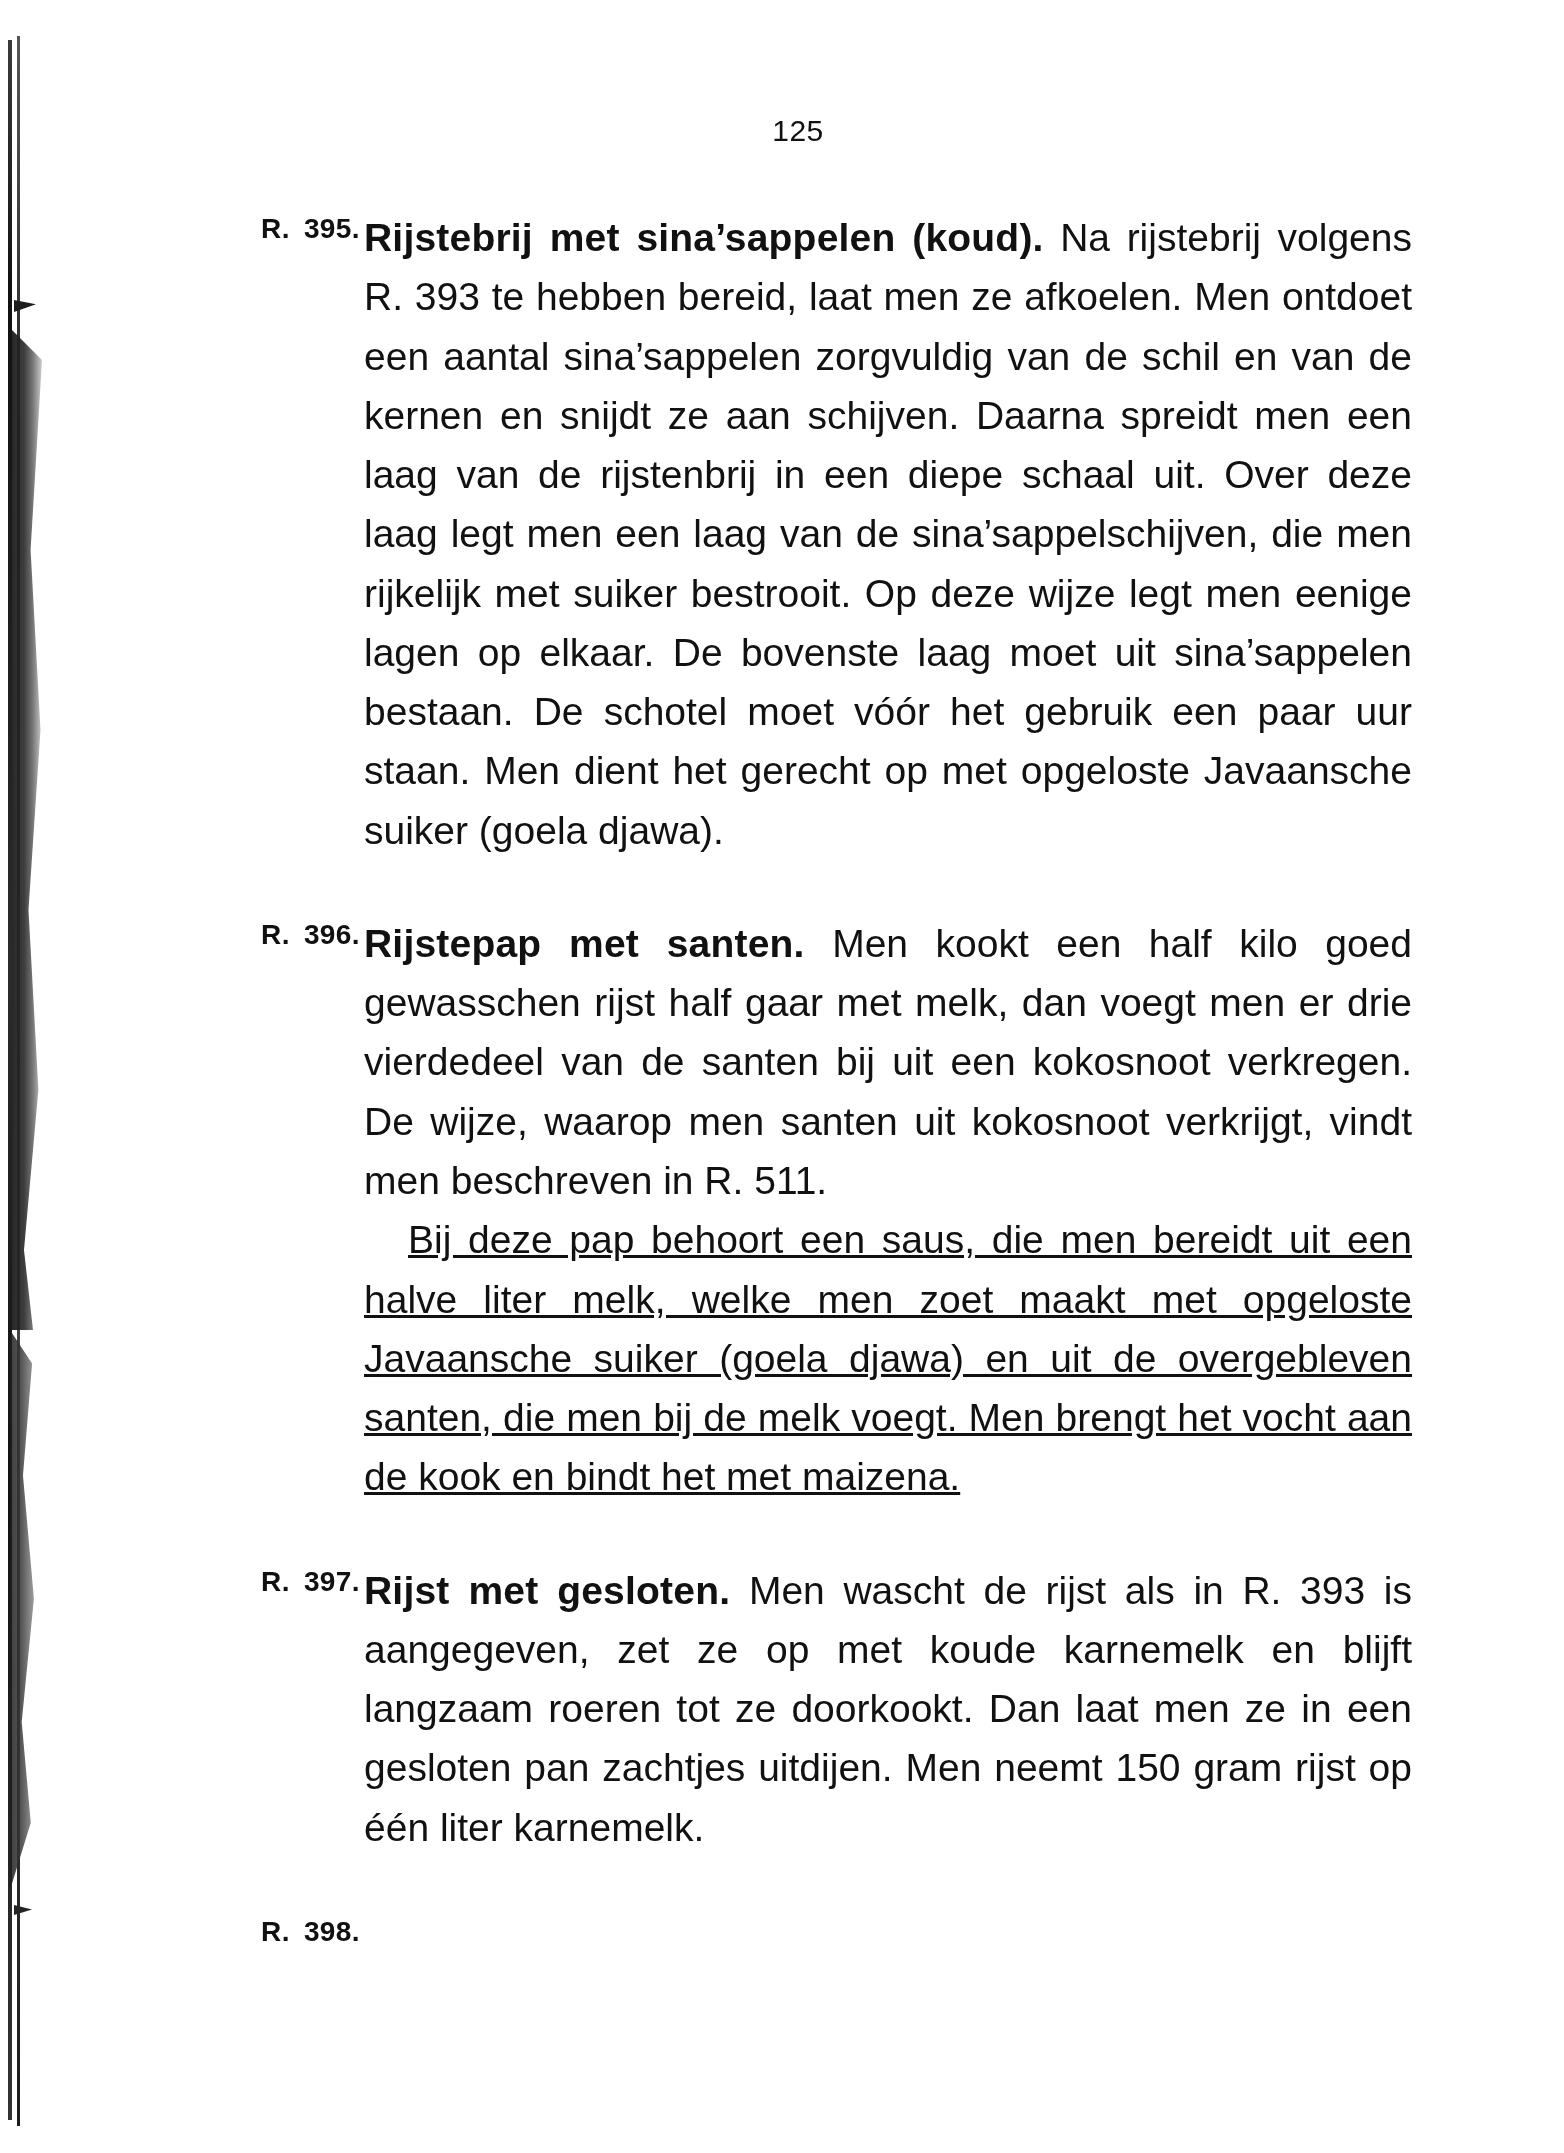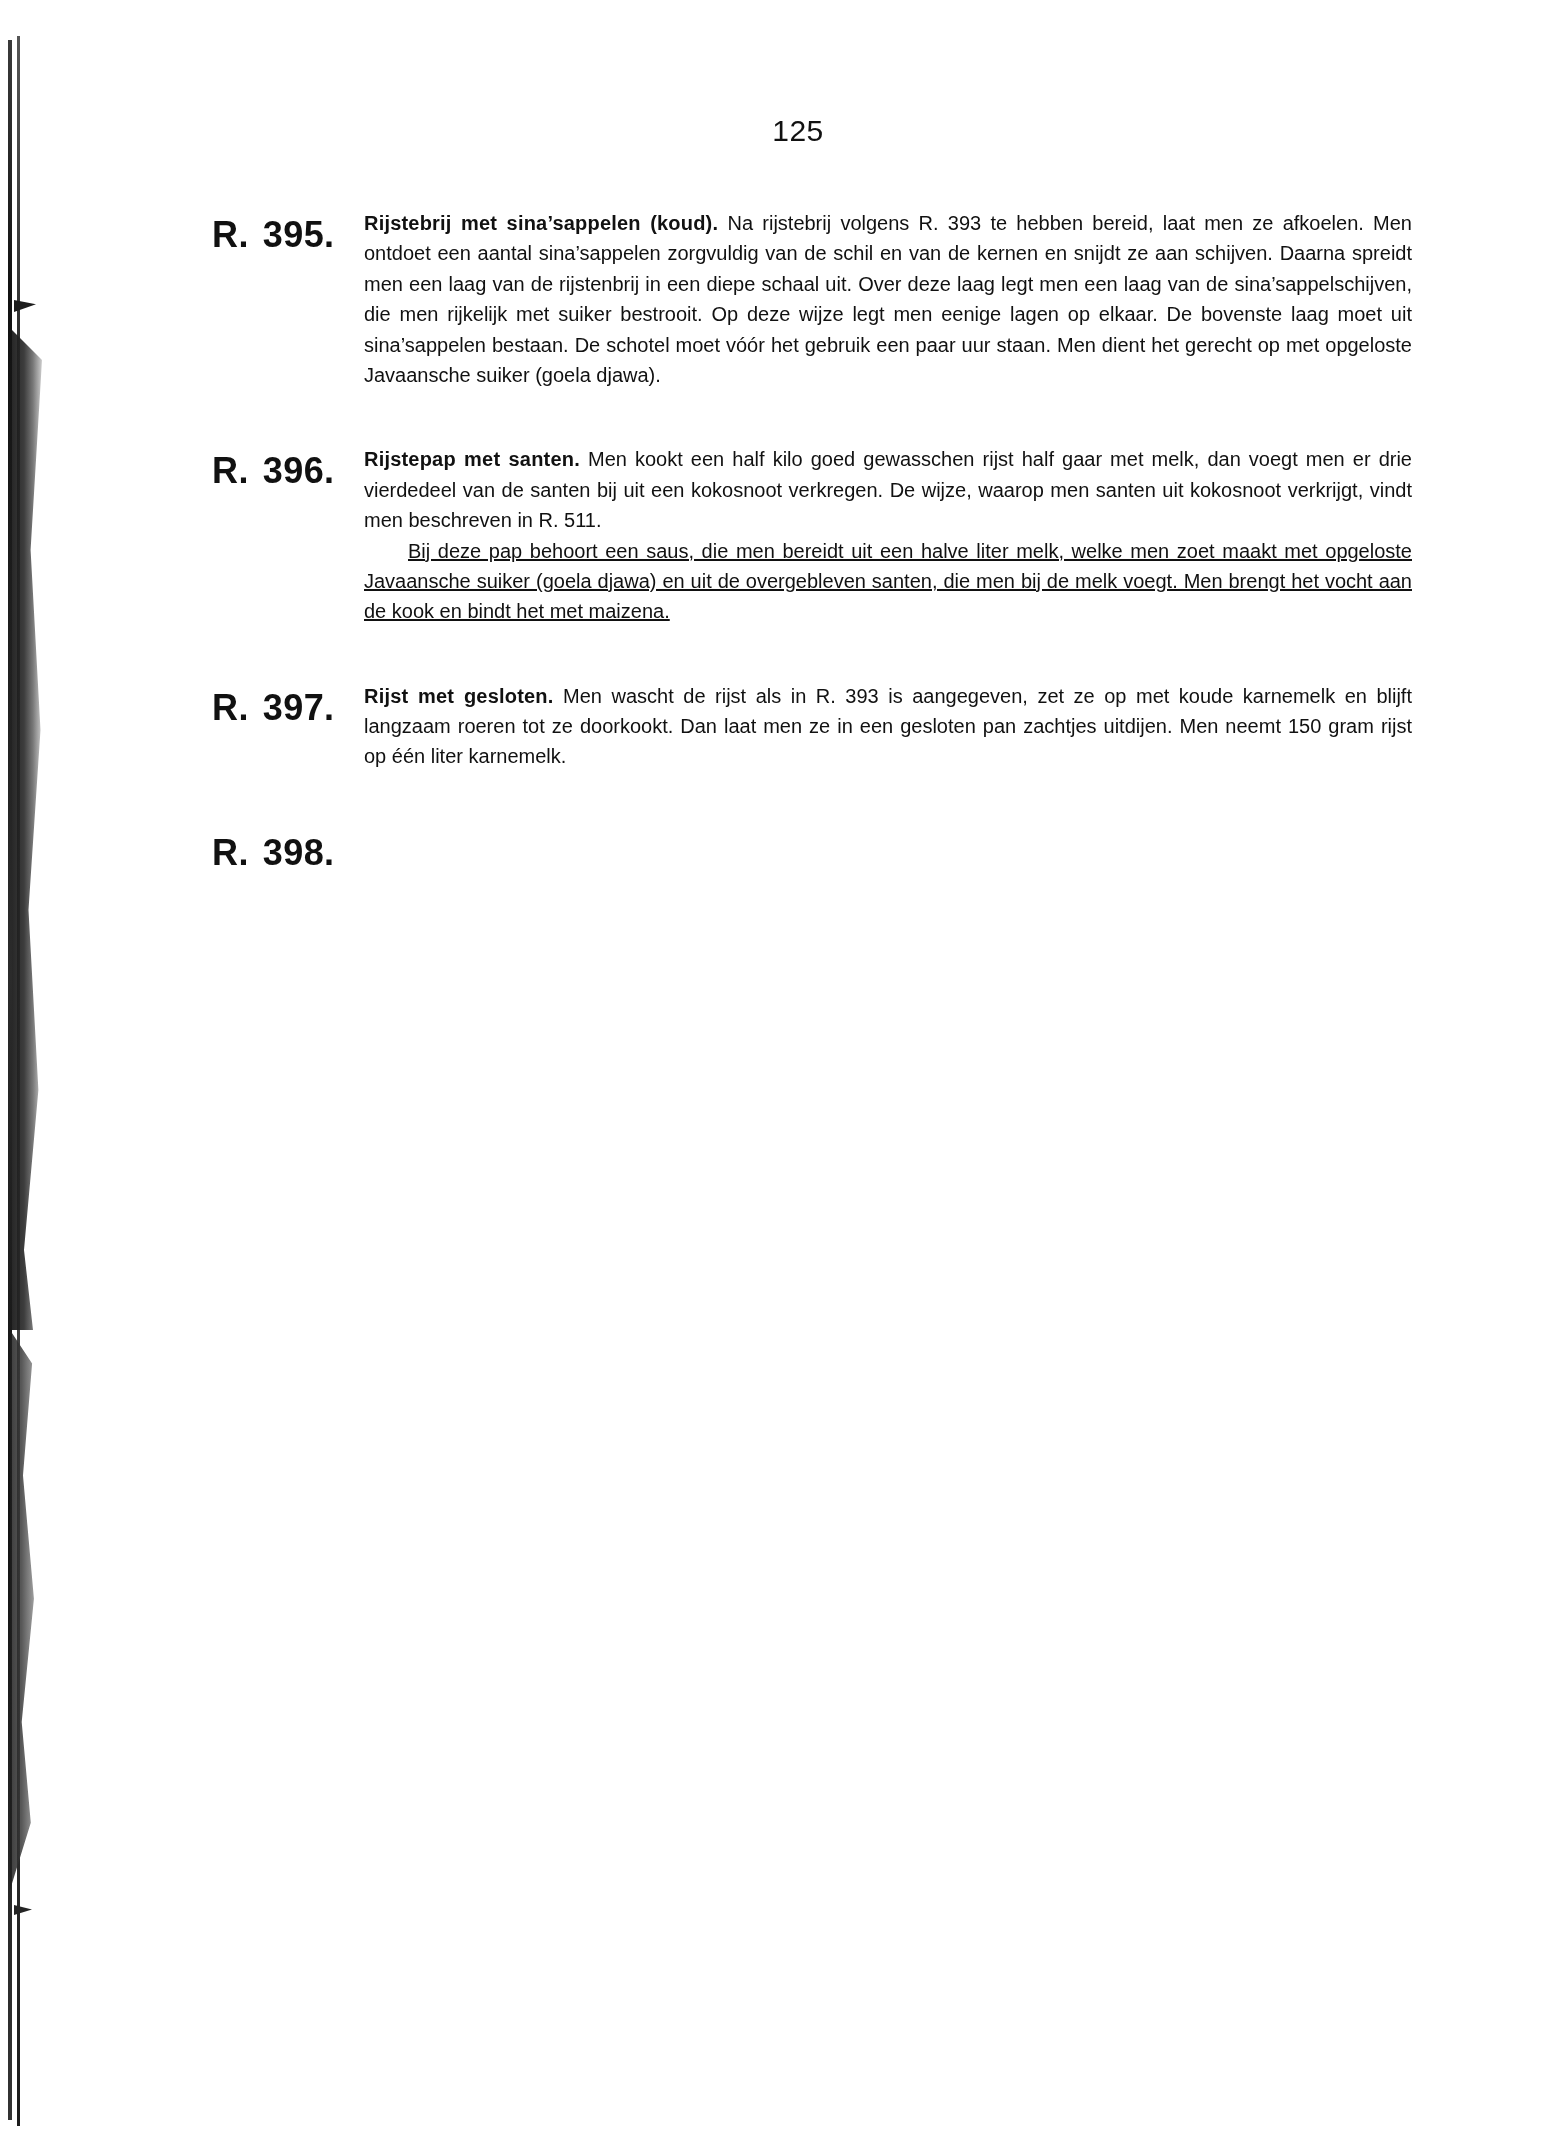--- a/index.html
+++ b/index.html
@@ -74,36 +74,37 @@
     top: 208px;
     width: 1200px;
   }
   .entry {
     margin-bottom: 54px;
     position: relative;
   }
   .entry:last-child { margin-bottom: 4px; }
 
   .entry-body {
-    font-size: 20px;
+    font-size: 39px;
     line-height: 1.52;
     text-align: justify;
     text-justify: inter-word;
     text-indent: 0;
     padding-left: 152px;
   }
   .marker {
     position: absolute;
     left: 0;
     top: 0;
     width: 148px;
     font-weight: bold;
-    font-size: 36px;
+    font-size: 28px;
     line-height: 1.52;
     letter-spacing: .4px;
+    text-align: right;
   }
   .marker .m-r { margin-right: 14px; }
   .lead {
     font-weight: bold;
     letter-spacing: .2px;
   }
   .para-indent {
     display: block;
     text-indent: 44px;
     margin-top: 0;

